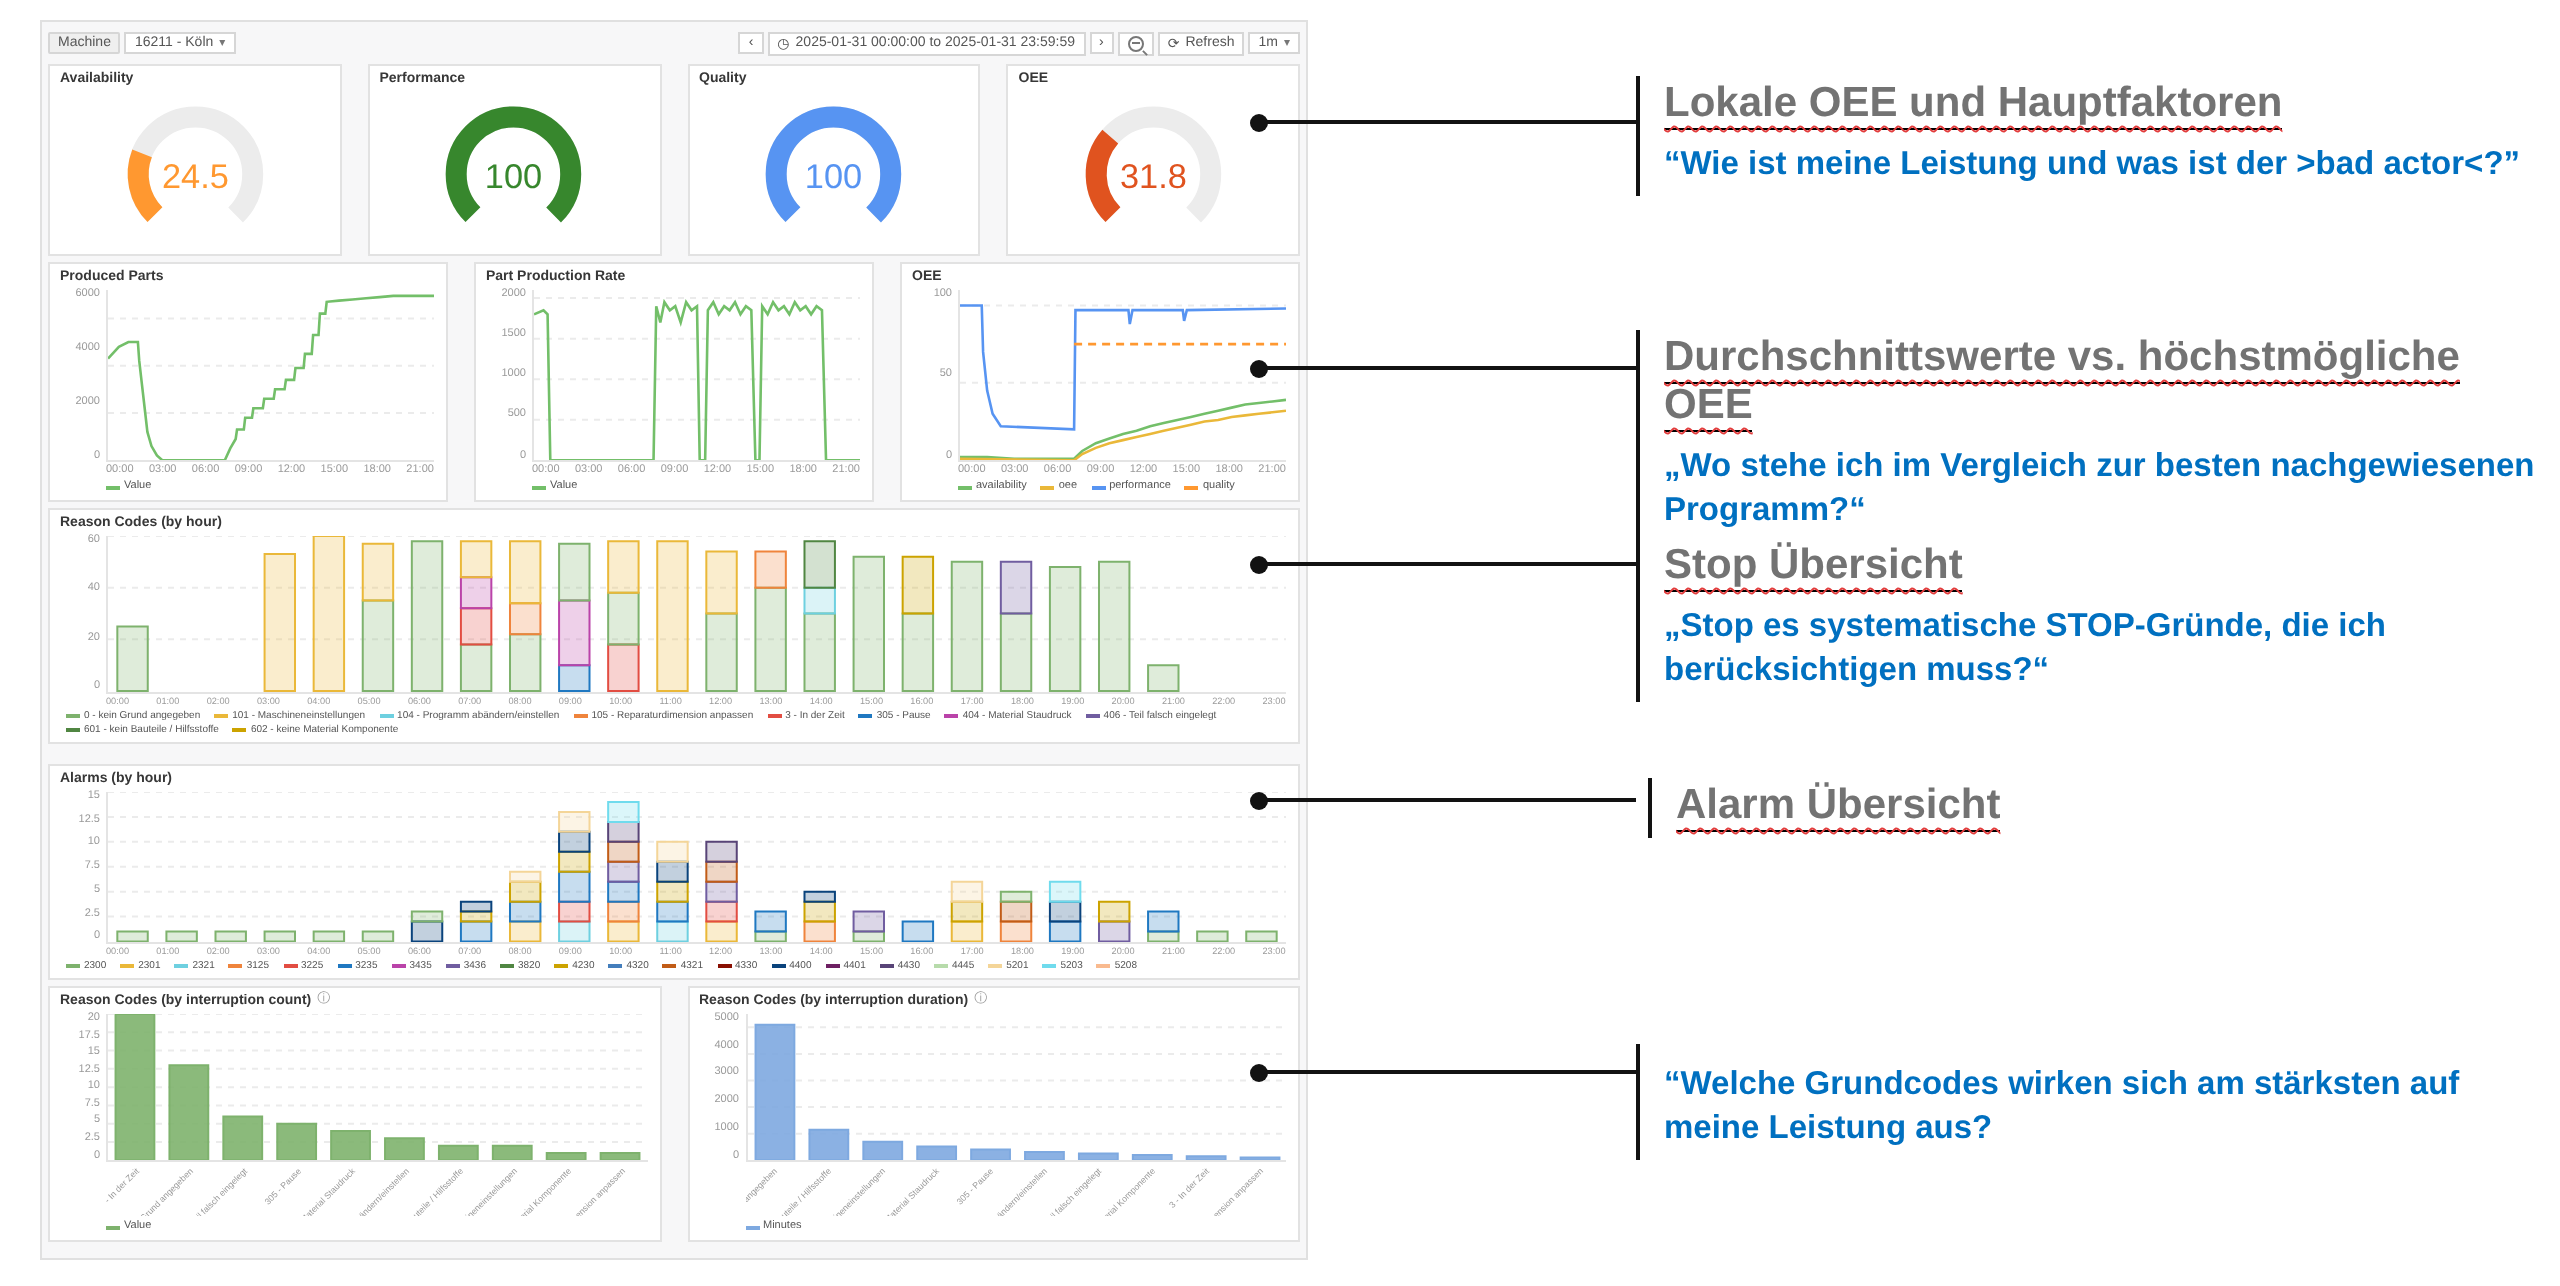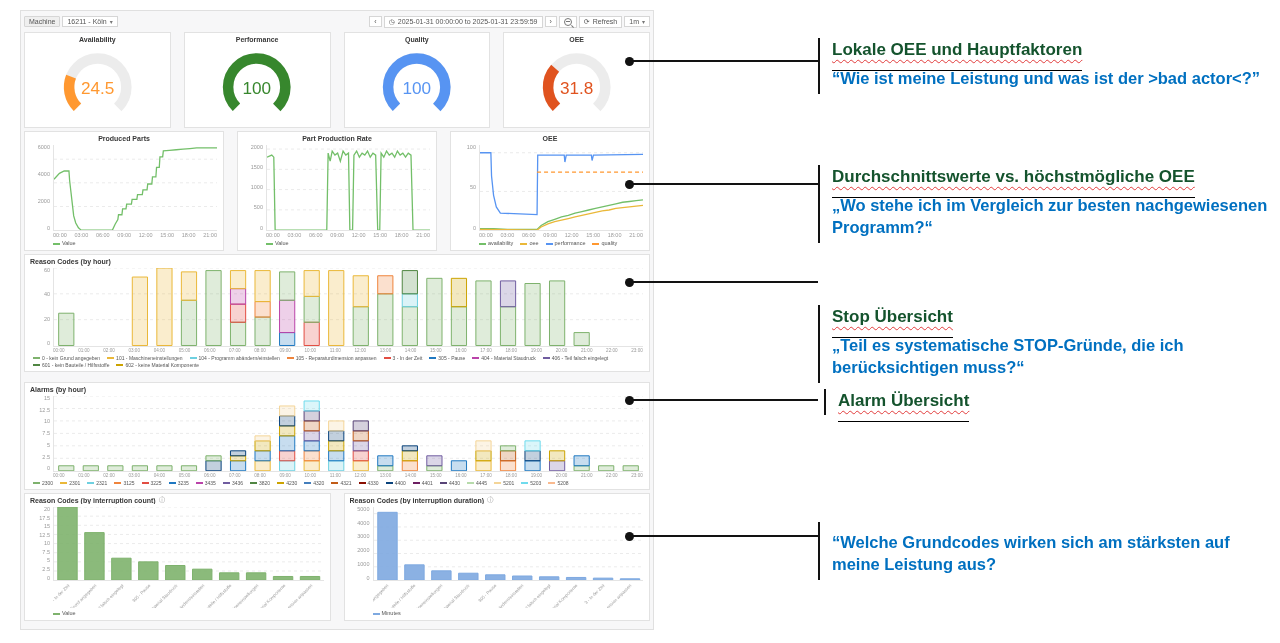--- a/index.html
+++ b/index.html
@@ -11,21 +11,21 @@
              background:#f7f7f8;border:1px solid #e0e0e0;padding:3px;display:flex;flex-direction:column;gap:3px;}
   .topbar{height:15px;display:flex;justify-content:space-between;align-items:center;font-size:7px;color:#444;}
   .tb-left,.tb-right{display:flex;align-items:center;gap:2px;}
   .tb-label{border:1px solid #d6d6d6;background:#efefef;padding:1px 4px;border-radius:1px;color:#555;}
   .tb-select,.tb-btn{border:1px solid #d6d6d6;background:#fff;padding:1px 4px;display:inline-flex;gap:3px;align-items:center;color:#555;cursor:pointer;}
   .caret{font-size:6px;line-height:1;color:#777;}
   .zoom-glyph{width:6px;height:6px;border:1px solid #777;border-radius:50%;display:inline-block;position:relative;}
   .zoom-glyph::before{content:"";position:absolute;left:1px;right:1px;top:2px;height:1px;background:#777;}
   .zoom-glyph::after{content:"";position:absolute;right:-3px;bottom:-2px;width:3px;height:1px;background:#777;transform:rotate(45deg);}
 
-  .row{display:flex;gap:13px;text-align:center;}
+  .row{display:flex;gap:13px;}
   .panel{border:1px solid #e2e2e2;background:#fff;display:flex;flex-direction:column;min-width:0;box-sizing:border-box;}
   .panel-title{font-size:7px;color:#373737;font-weight:700;padding:3px 5px 1px;white-space:nowrap;overflow:hidden;}
   .panel-title-row{display:flex;align-items:center;gap:3px;padding:3px 5px 1px;}
   .panel-title-row .panel-title{padding:0;}
   .info-icon{font-size:6.5px;color:#9a9a9a;line-height:1;cursor:pointer;}
   .info-icon::before{content:"ⓘ";}
 
   .row.gauges{height:96px;}
   .gauge-panel{flex:1;}
   .gauge-host{flex:1;display:flex;align-items:center;justify-content:center;min-height:0;}
@@ -49,21 +49,21 @@
   .ch-x.rot span{position:absolute;top:2px;transform:translateX(-100%) rotate(-45deg);transform-origin:right top;
                  font-size:4.4px;white-space:nowrap;color:#9a9a9a;}
   .ch-legend{display:flex;flex-wrap:wrap;gap:1px 7px;font-size:5.5px;color:#555;padding:2px 2px 1px 26px;line-height:1.25;}
   .ch-legend.small{font-size:5px;padding-left:6px;}
   .lg{display:inline-flex;align-items:center;gap:2px;cursor:pointer;}
   .lg i{width:7px;height:2px;display:inline-block;flex:none;}
   .lg em{font-style:normal;white-space:nowrap;}
 
   
   .ann{position:absolute;width:436px;border-left:2.5px solid #121212;padding:2px 0 4px 12px;background:#fff;}
-  .ann-title-text{font-weight:700;font-size:17px;color:#14532d;border-bottom:1.7px solid #000;padding-bottom:11px;
+  .ann-title-text{font-weight:700;font-size:21px;color:#737373;border-bottom:1.7px solid #000;padding-bottom:1px;
                   text-decoration:underline wavy #e23c3c 1px;text-underline-offset:3.5px;text-decoration-skip-ink:none;}
   .ann-body{color:#0070C0;font-weight:700;font-size:16.5px;margin-top:8px;line-height:1.32;}
   .connector{position:absolute;height:2px;background:#121212;}
   .connector .dot{position:absolute;left:-5px;top:-3.5px;width:9px;height:9px;border-radius:50%;background:#121212;}
 </style>
 </head>
 <body>
 
 <div class="canvas">
 
@@ -722,23 +722,23 @@
     </div>
 
   <div class="ann" style="left:818px;top:38px;">
     <div><span class="ann-title-text">Lokale OEE und Hauptfaktoren</span></div>
     <div class="ann-body">“Wie ist meine Leistung und was ist der &gt;bad actor&lt;?”</div>
   </div>
   <div class="ann" style="left:818px;top:165px;">
     <div><span class="ann-title-text">Durchschnittswerte vs. höchstmögliche OEE</span></div>
     <div class="ann-body">„Wo stehe ich im Vergleich zur besten nachgewiesenen Programm?“</div>
   </div>
-  <div class="ann" style="left:818px;top:269px;margin-top:36px;">
+  <div class="ann" style="left:818px;top:269px;">
     <div><span class="ann-title-text">Stop Übersicht</span></div>
-    <div class="ann-body">„Teil es systematische STOP-Gründe, die ich berücksichtigen muss?“</div>
+    <div class="ann-body">„Stop es systematische STOP-Gründe, die ich berücksichtigen muss?“</div>
   </div>
   <div class="ann" style="left:824px;top:389px;">
     <div><span class="ann-title-text">Alarm Übersicht</span></div>
   </div>
   <div class="ann" style="left:818px;top:522px;">
     <div class="ann-body">“Welche Grundcodes wirken sich am stärksten auf meine Leistung aus?</div>
   </div>
 
 </div>
 

